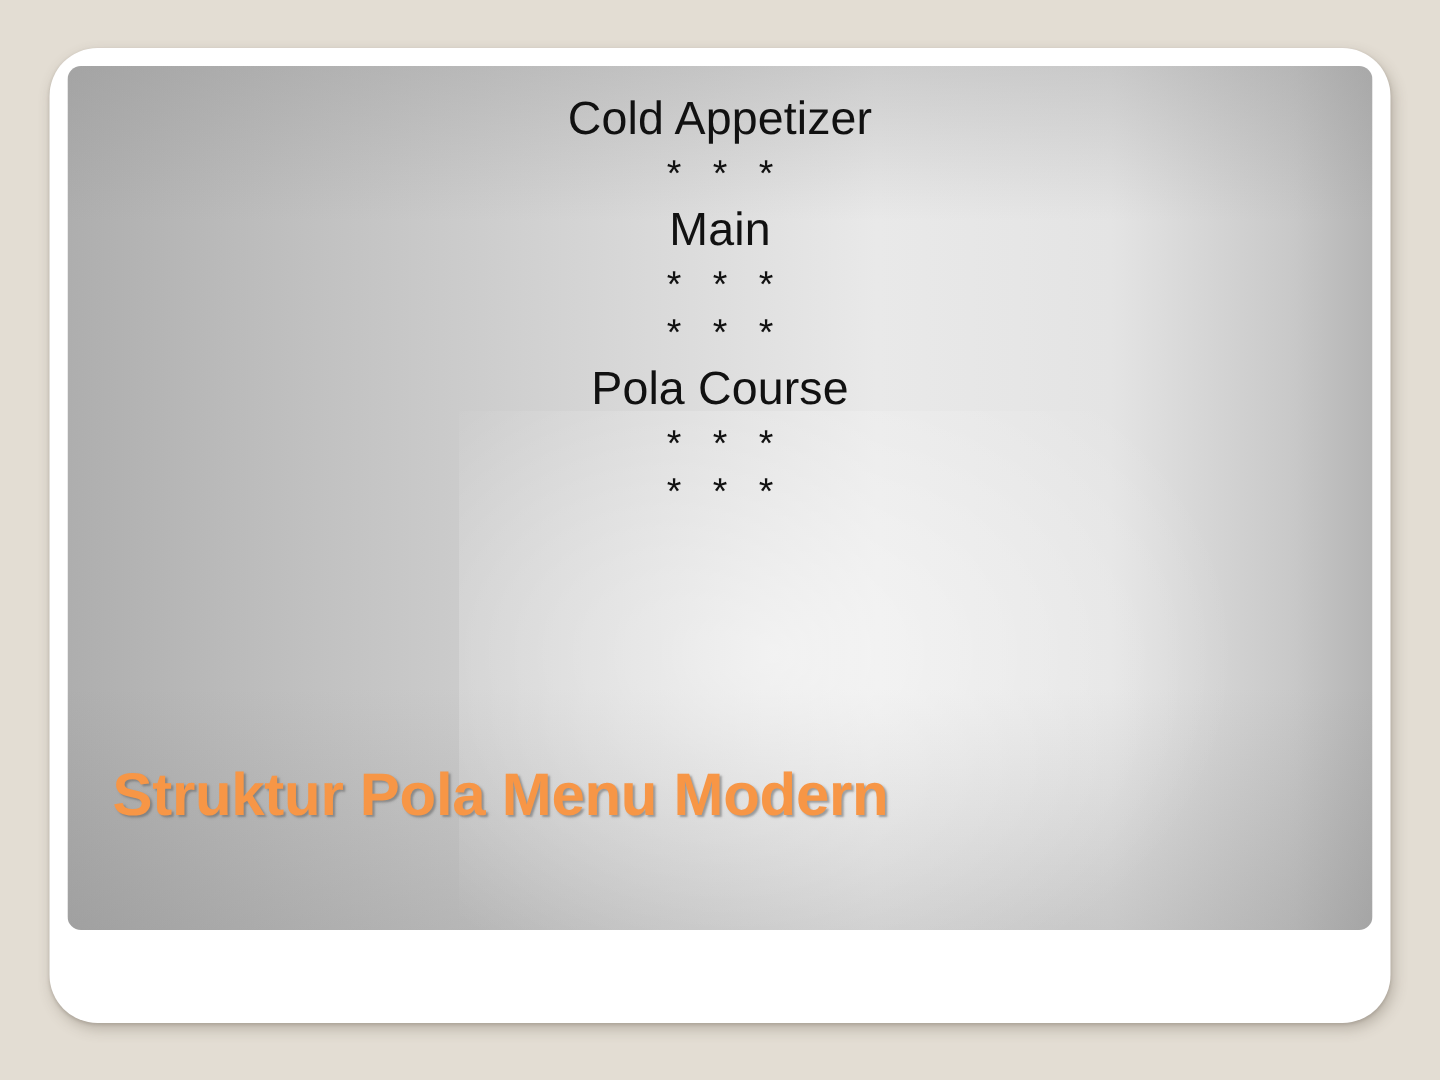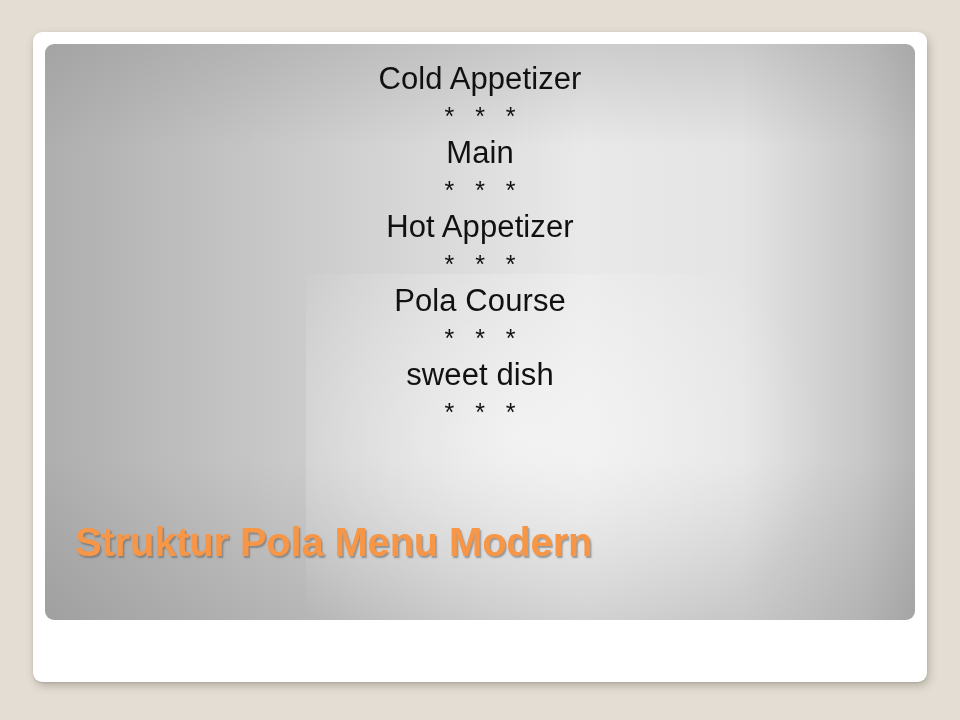--- a/index.html
+++ b/index.html
@@ -26,21 +26,21 @@
     background: #e3ddd3;
   }
 
   #slide-card {
     position: absolute;
     left: 33px;
     top: 32px;
     width: 894px;
     height: 650px;
     background: #ffffff;
-    border-radius: 9px;
+    border-radius: 32px;
     box-shadow: 2px 4px 9px rgba(90, 80, 65, 0.30),
                 0 1px 2px rgba(90, 80, 65, 0.18);
   }
 
   
   #slide-body {
     position: absolute;
     left: 12px;
     top: 12px;
     width: 870px;
@@ -112,47 +112,44 @@
     top: 464px;
     width: 820px;
     text-align: left;
     font-size: 40px;
     font-weight: bold;
     letter-spacing: -0.2px;
     color: #f79646;
     text-shadow: 1.5px 1.5px 1.5px rgba(95, 95, 95, 0.55);
     white-space: nowrap;
     z-index: 3;
-    margin-top: 12px;
   }
 </style>
 </head>
 <body>
 
 <div id="slide-stage">
 
   <div id="slide-card">
 
     <div id="slide-body">
 
       <div id="menu-block">
 
         <div class="menu-course">Cold Appetizer</div>
         <div class="menu-sep">* * *</div>
 
         <div class="menu-course">Main</div>
         <div class="menu-sep">* * *</div>
 
-        <div class="menu-course">Hot Appetizer</div>
         <div class="menu-sep">* * *</div>
 
         <div class="menu-course">Pola Course</div>
         <div class="menu-sep">* * *</div>
 
-        <div class="menu-course">sweet dish</div>
         <div class="menu-sep">* * *</div>
 
 
       </div>
 
       <div id="slide-title">Struktur Pola Menu Modern</div>
 
     </div>
 
   </div>

